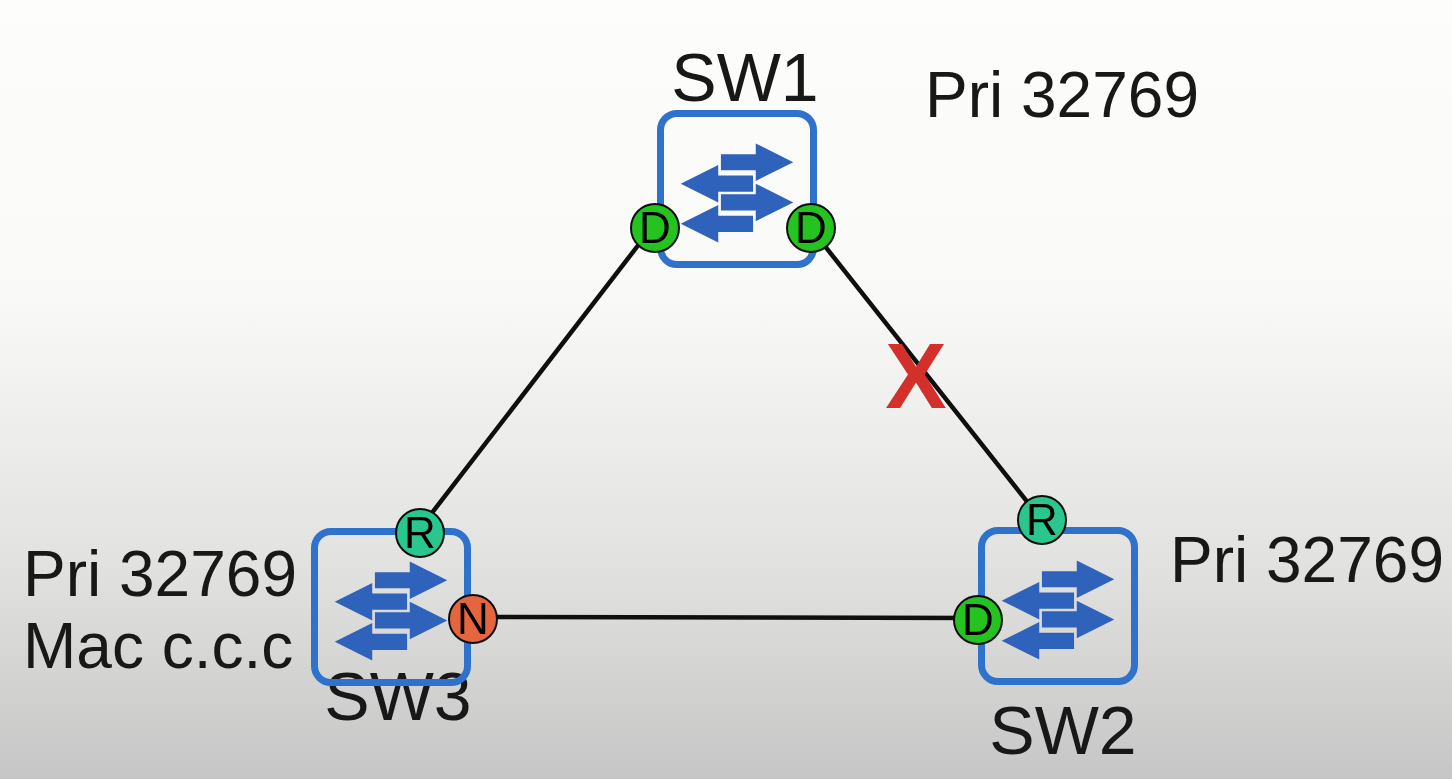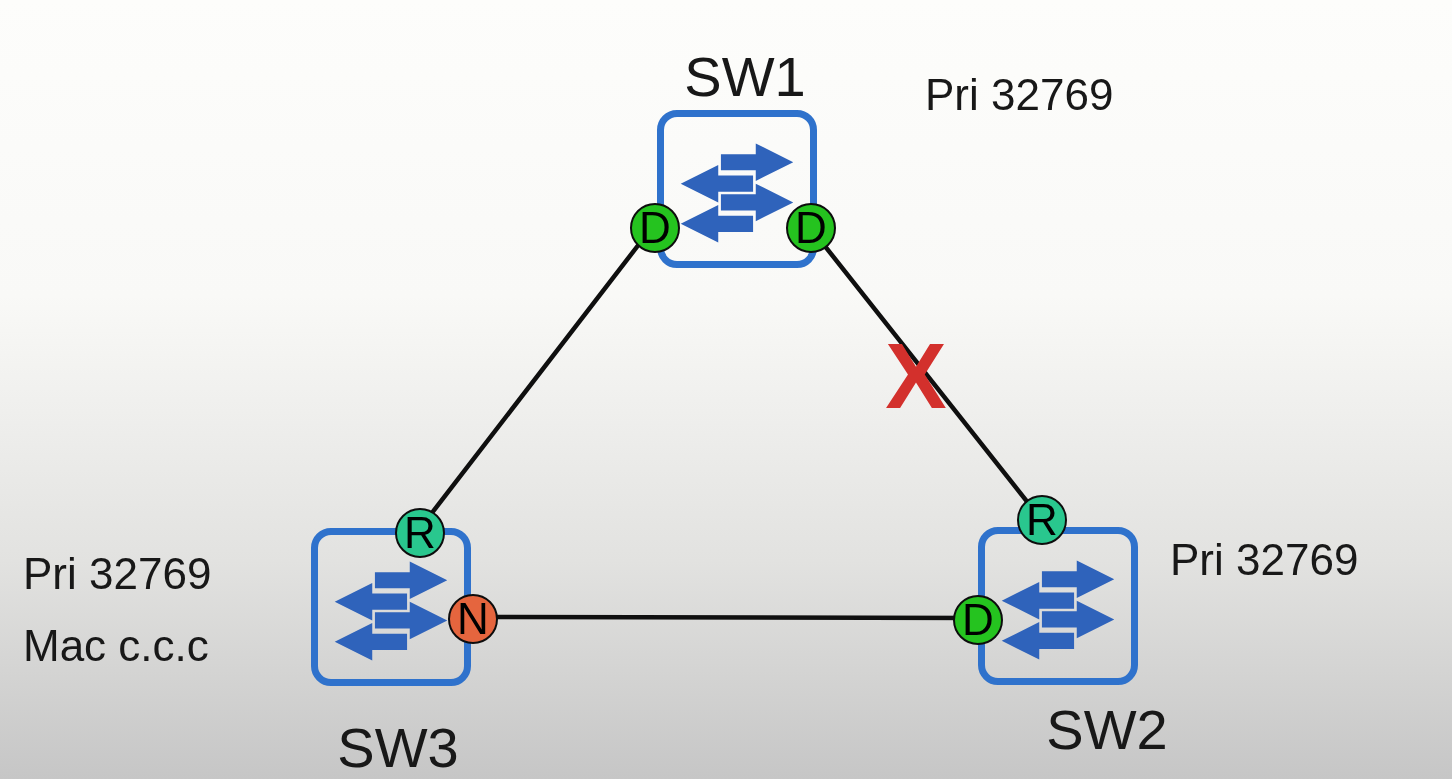--- a/index.html
+++ b/index.html
@@ -16,26 +16,26 @@
   .sw-box{
     position:absolute;z-index:2;
     width:146px;height:144px;
     border:7px solid #2f72cc;
     border-radius:20px;
   }
   .sw-box svg{width:100%;height:100%;display:block;padding:5px;box-sizing:border-box;}
   .sw-name{
     position:absolute;z-index:2;
     width:160px;text-align:center;
-    font-size:56px;line-height:56px;
+    font-size:68px;line-height:56px;
     white-space:nowrap;
   }
   .node-info{
     position:absolute;z-index:2;
-    font-size:44px;line-height:72px;
+    font-size:64px;line-height:72px;
     white-space:nowrap;
   }
   .badge{
     position:absolute;z-index:3;
     width:46px;height:46px;border-radius:50%;
     border:2.5px solid #0d0d0d;
     display:flex;align-items:center;justify-content:center;
     font-size:44px;line-height:1;color:#000;
   }
   .x-marker{
@@ -68,38 +68,38 @@
         <path d="M62,70 H36 V62 L8,76 L36,90 V82 H62 Z"></path>
       </g>
     </svg>
   </div>
   <div class="badge" style="left: 630px; top: 203px; background-color: rgb(37, 195, 31);">D</div>
   <div class="badge" style="left: 786px; top: 203px; background-color: rgb(37, 195, 31);">D</div>
   <div class="node-info" style="left:925px;top:59px;">
     <div>Pri 32769</div>
   </div>
 
-  <div class="sw-name" style="left:1027px;top:702px;">SW2</div>
+  <div class="sw-name" style="left:983px;top:702px;">SW2</div>
   <div class="sw-box" style="left: 978px; top: 527px; border-color: rgb(47, 114, 204);">
     <svg viewBox="0 0 100 100">
       <g fill="#2f63bb">
         <path d="M38,24 H64 V16 L92,30 L64,44 V36 H38 Z"></path>
         <path d="M62,40 H36 V32 L8,46 L36,60 V52 H62 Z"></path>
         <path d="M38,54 H64 V46 L92,60 L64,74 V66 H38 Z"></path>
         <path d="M62,70 H36 V62 L8,76 L36,90 V82 H62 Z"></path>
       </g>
     </svg>
   </div>
   <div class="badge" style="left: 1017px; top: 495px; background-color: rgb(41, 199, 142);">R</div>
   <div class="badge" style="left: 953px; top: 595px; background-color: rgb(37, 195, 31);">D</div>
   <div class="node-info" style="left:1170px;top:524px;">
     <div>Pri 32769</div>
   </div>
 
-  <div class="sw-name" style="left:318px;top:720px;">SW3</div>
+  <div class="sw-name" style="left:318px;top:668px;">SW3</div>
   <div class="sw-box" style="left: 311px; top: 528px; border-color: rgb(47, 114, 204);">
     <svg viewBox="0 0 100 100">
       <g fill="#2f63bb">
         <path d="M38,24 H64 V16 L92,30 L64,44 V36 H38 Z"></path>
         <path d="M62,40 H36 V32 L8,46 L36,60 V52 H62 Z"></path>
         <path d="M38,54 H64 V46 L92,60 L64,74 V66 H38 Z"></path>
         <path d="M62,70 H36 V62 L8,76 L36,90 V82 H62 Z"></path>
       </g>
     </svg>
   </div>

